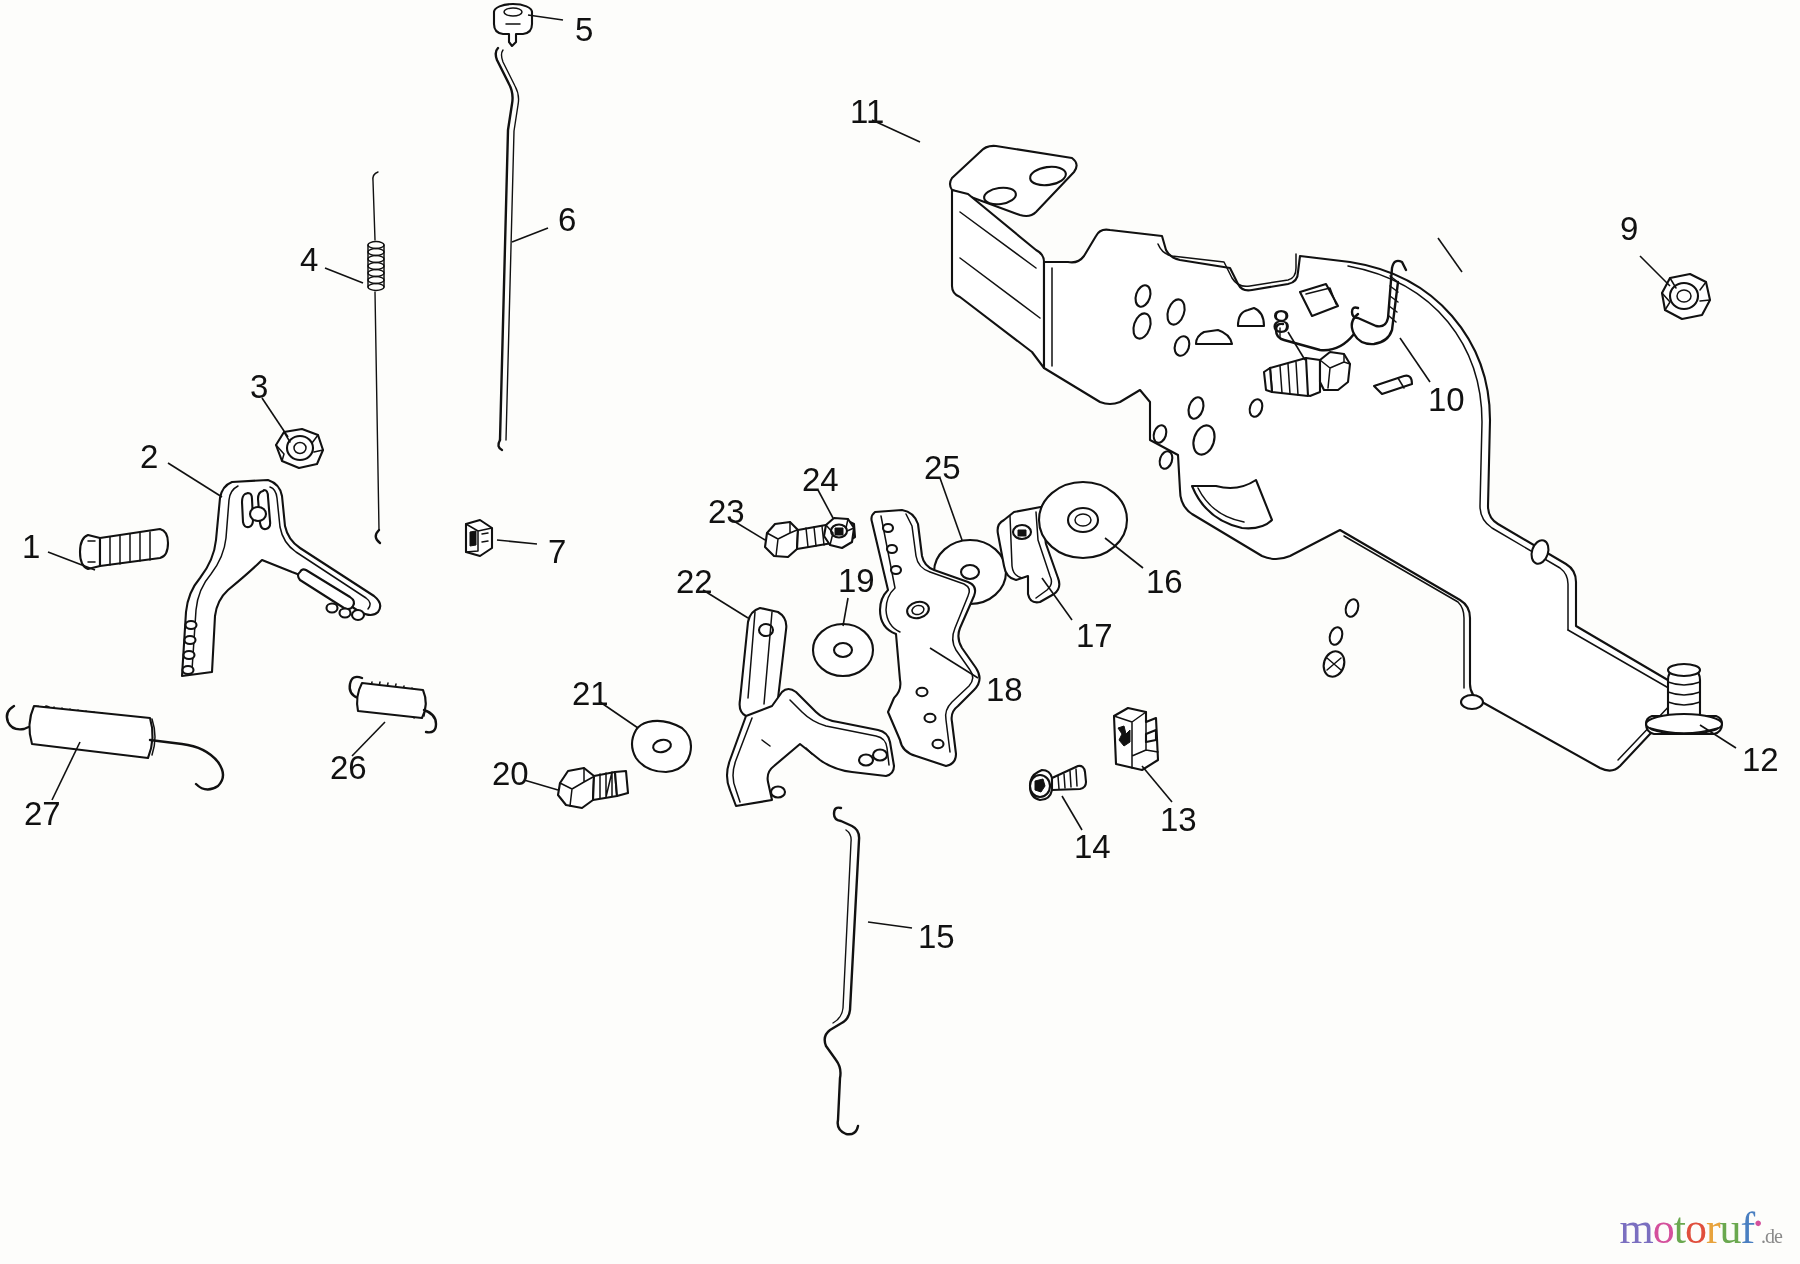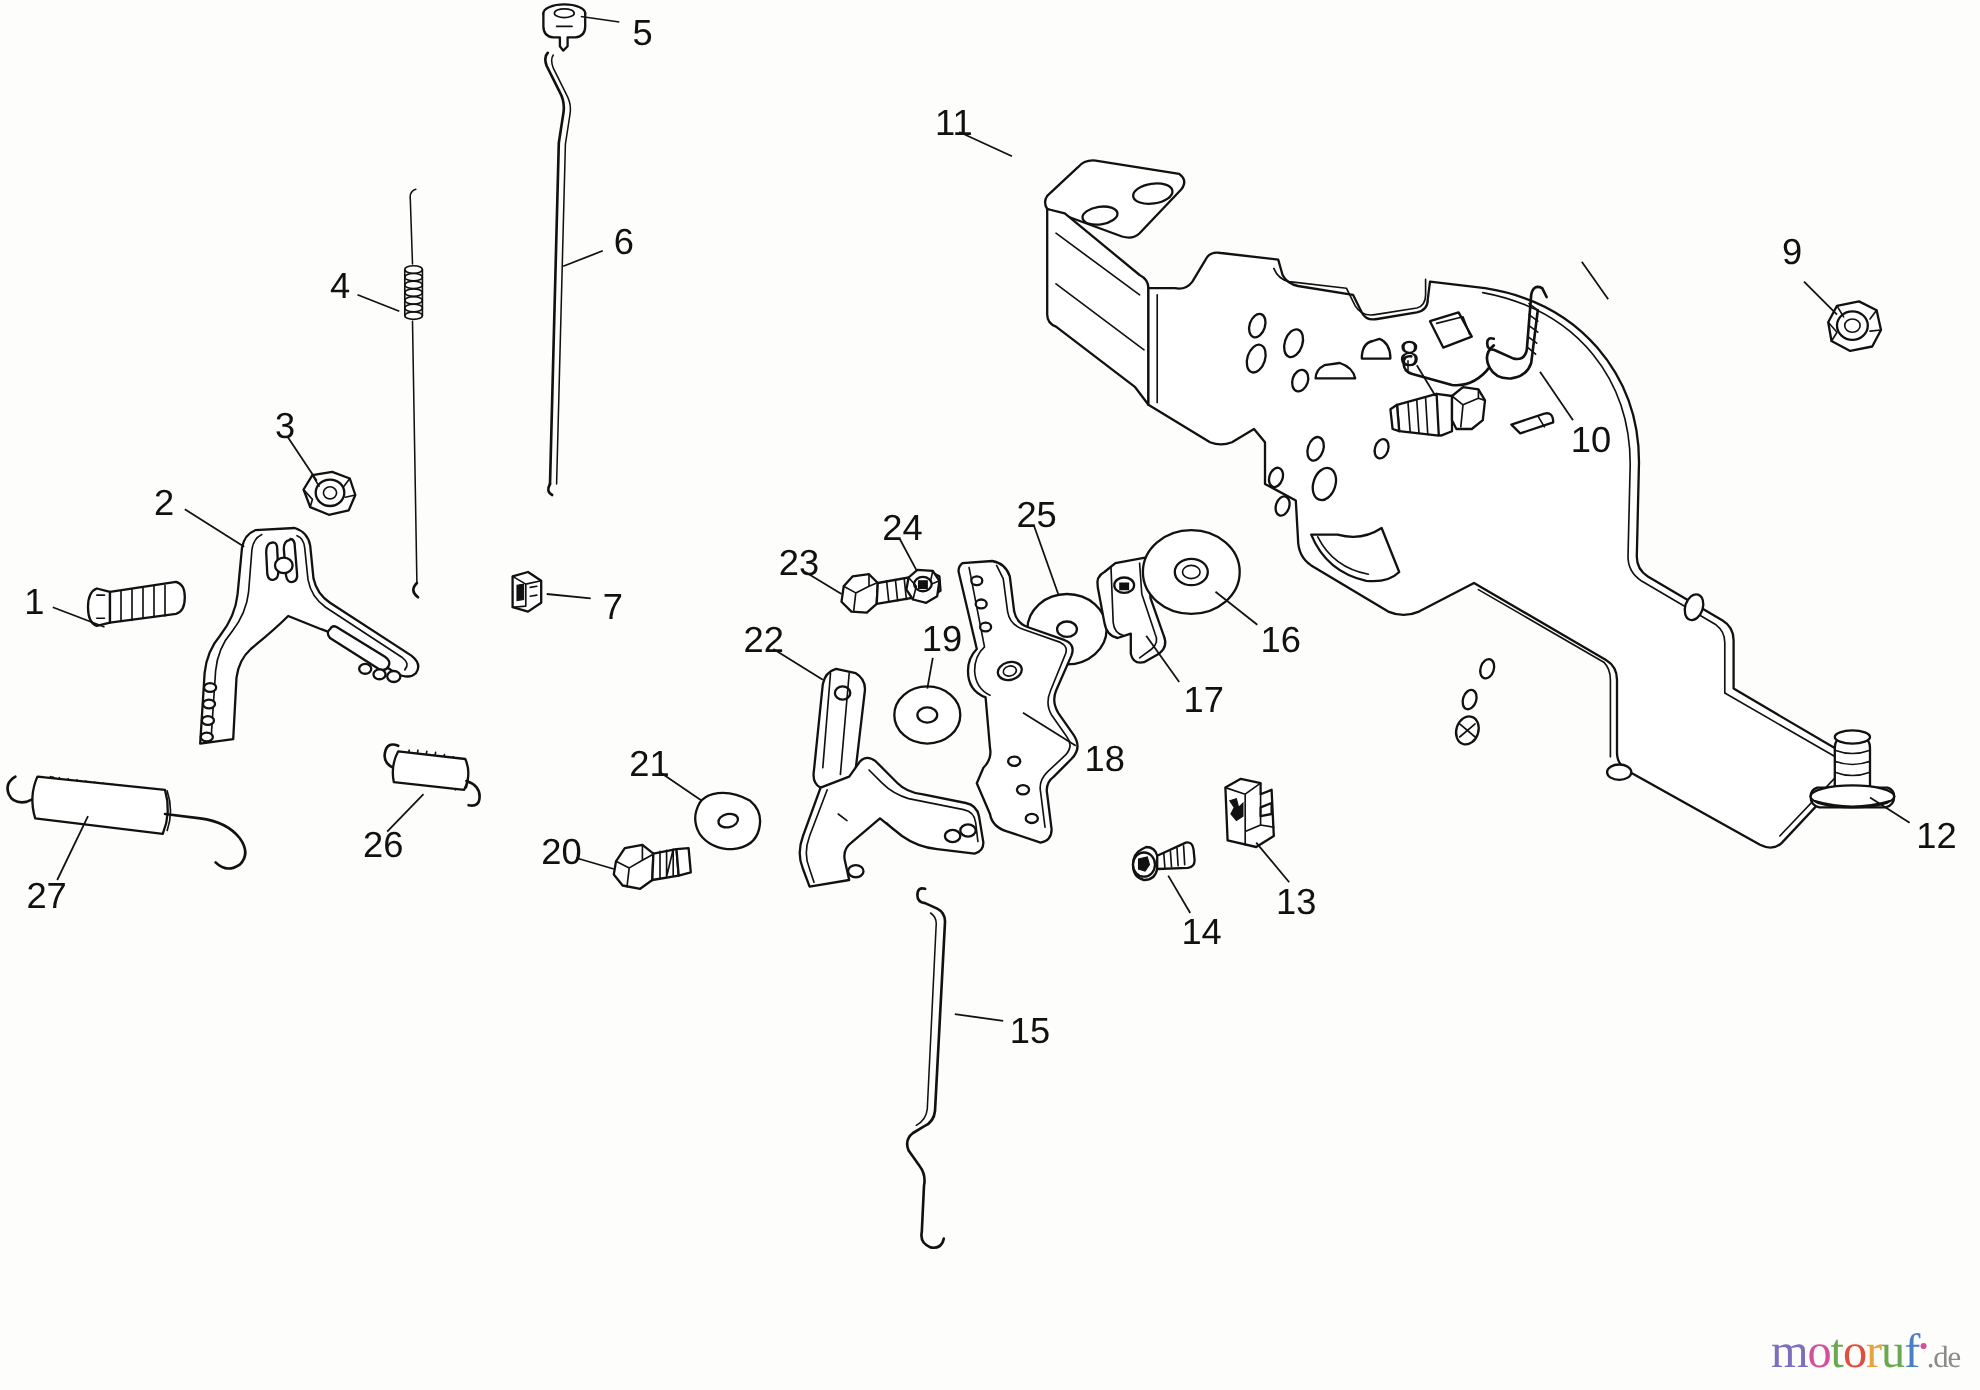--- a/index.html
+++ b/index.html
@@ -8,21 +8,21 @@
   svg.layer{position:absolute;left:0;top:0;width:1800px;height:1264px;}
   .num{font-family:"Liberation Sans",sans-serif;font-size:33px;fill:#111;font-weight:400;}
   .lead{stroke:#111;stroke-width:1.6;fill:none;}
   .part{stroke:#111;fill:#ffffff;stroke-width:2.1;stroke-linejoin:round;stroke-linecap:round;}
   .partthin{stroke:#111;fill:none;stroke-width:1.5;stroke-linejoin:round;stroke-linecap:round;}
   .wire{stroke:#111;fill:none;stroke-width:2.4;stroke-linecap:round;stroke-linejoin:round;}
   .wire2{stroke:#111;fill:none;stroke-width:1.4;stroke-linecap:round;stroke-linejoin:round;}
   .fillblk{fill:#111;stroke:#111;stroke-width:1;}
   .wm{position:absolute;right:18px;bottom:10px;font-family:"Liberation Serif",serif;font-size:44px;letter-spacing:-1px;white-space:nowrap;}
   .wm span{display:inline-block;}
-  .wm .de{font-size:28px;color:#8a8a8a;}
+  .wm .de{font-size:20px;color:#8a8a8a;}
   .wm .dot{font-size:13px;vertical-align:super;}
 </style>
 </head>
 <body>
 
 <div id="sheet">
 
   <svg class="layer" viewBox="0 0 1800 1264">
 
     <g>

